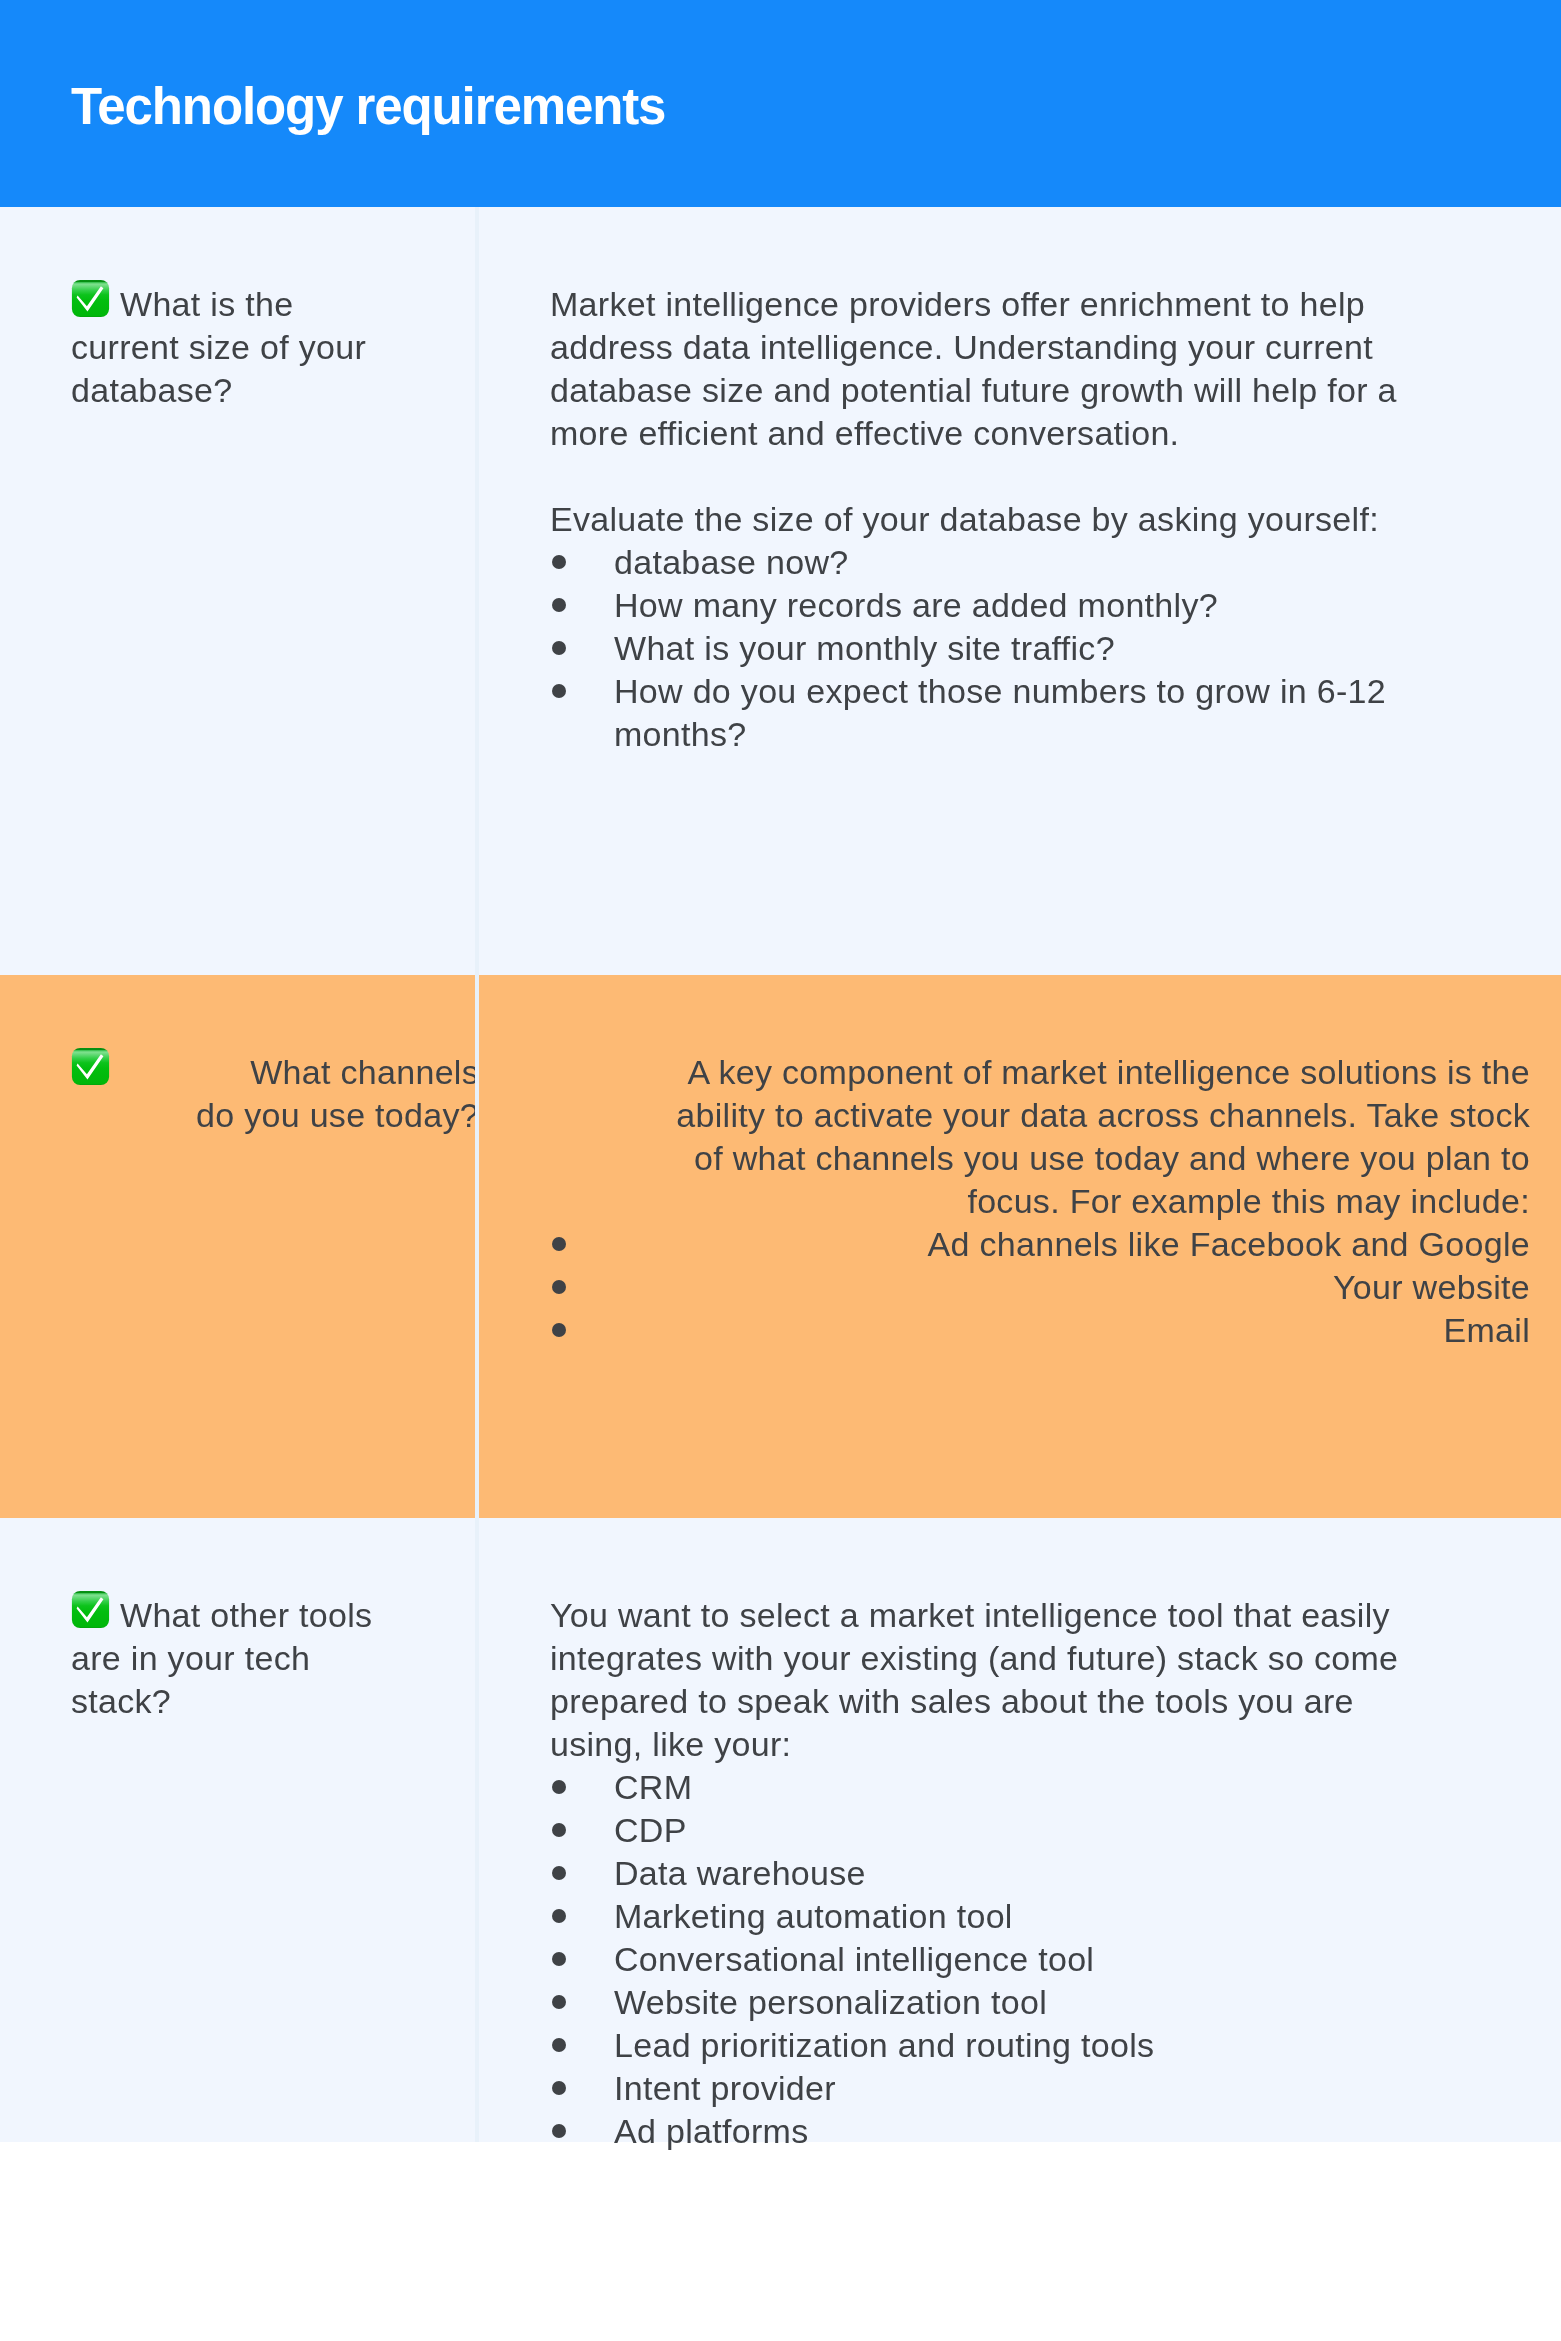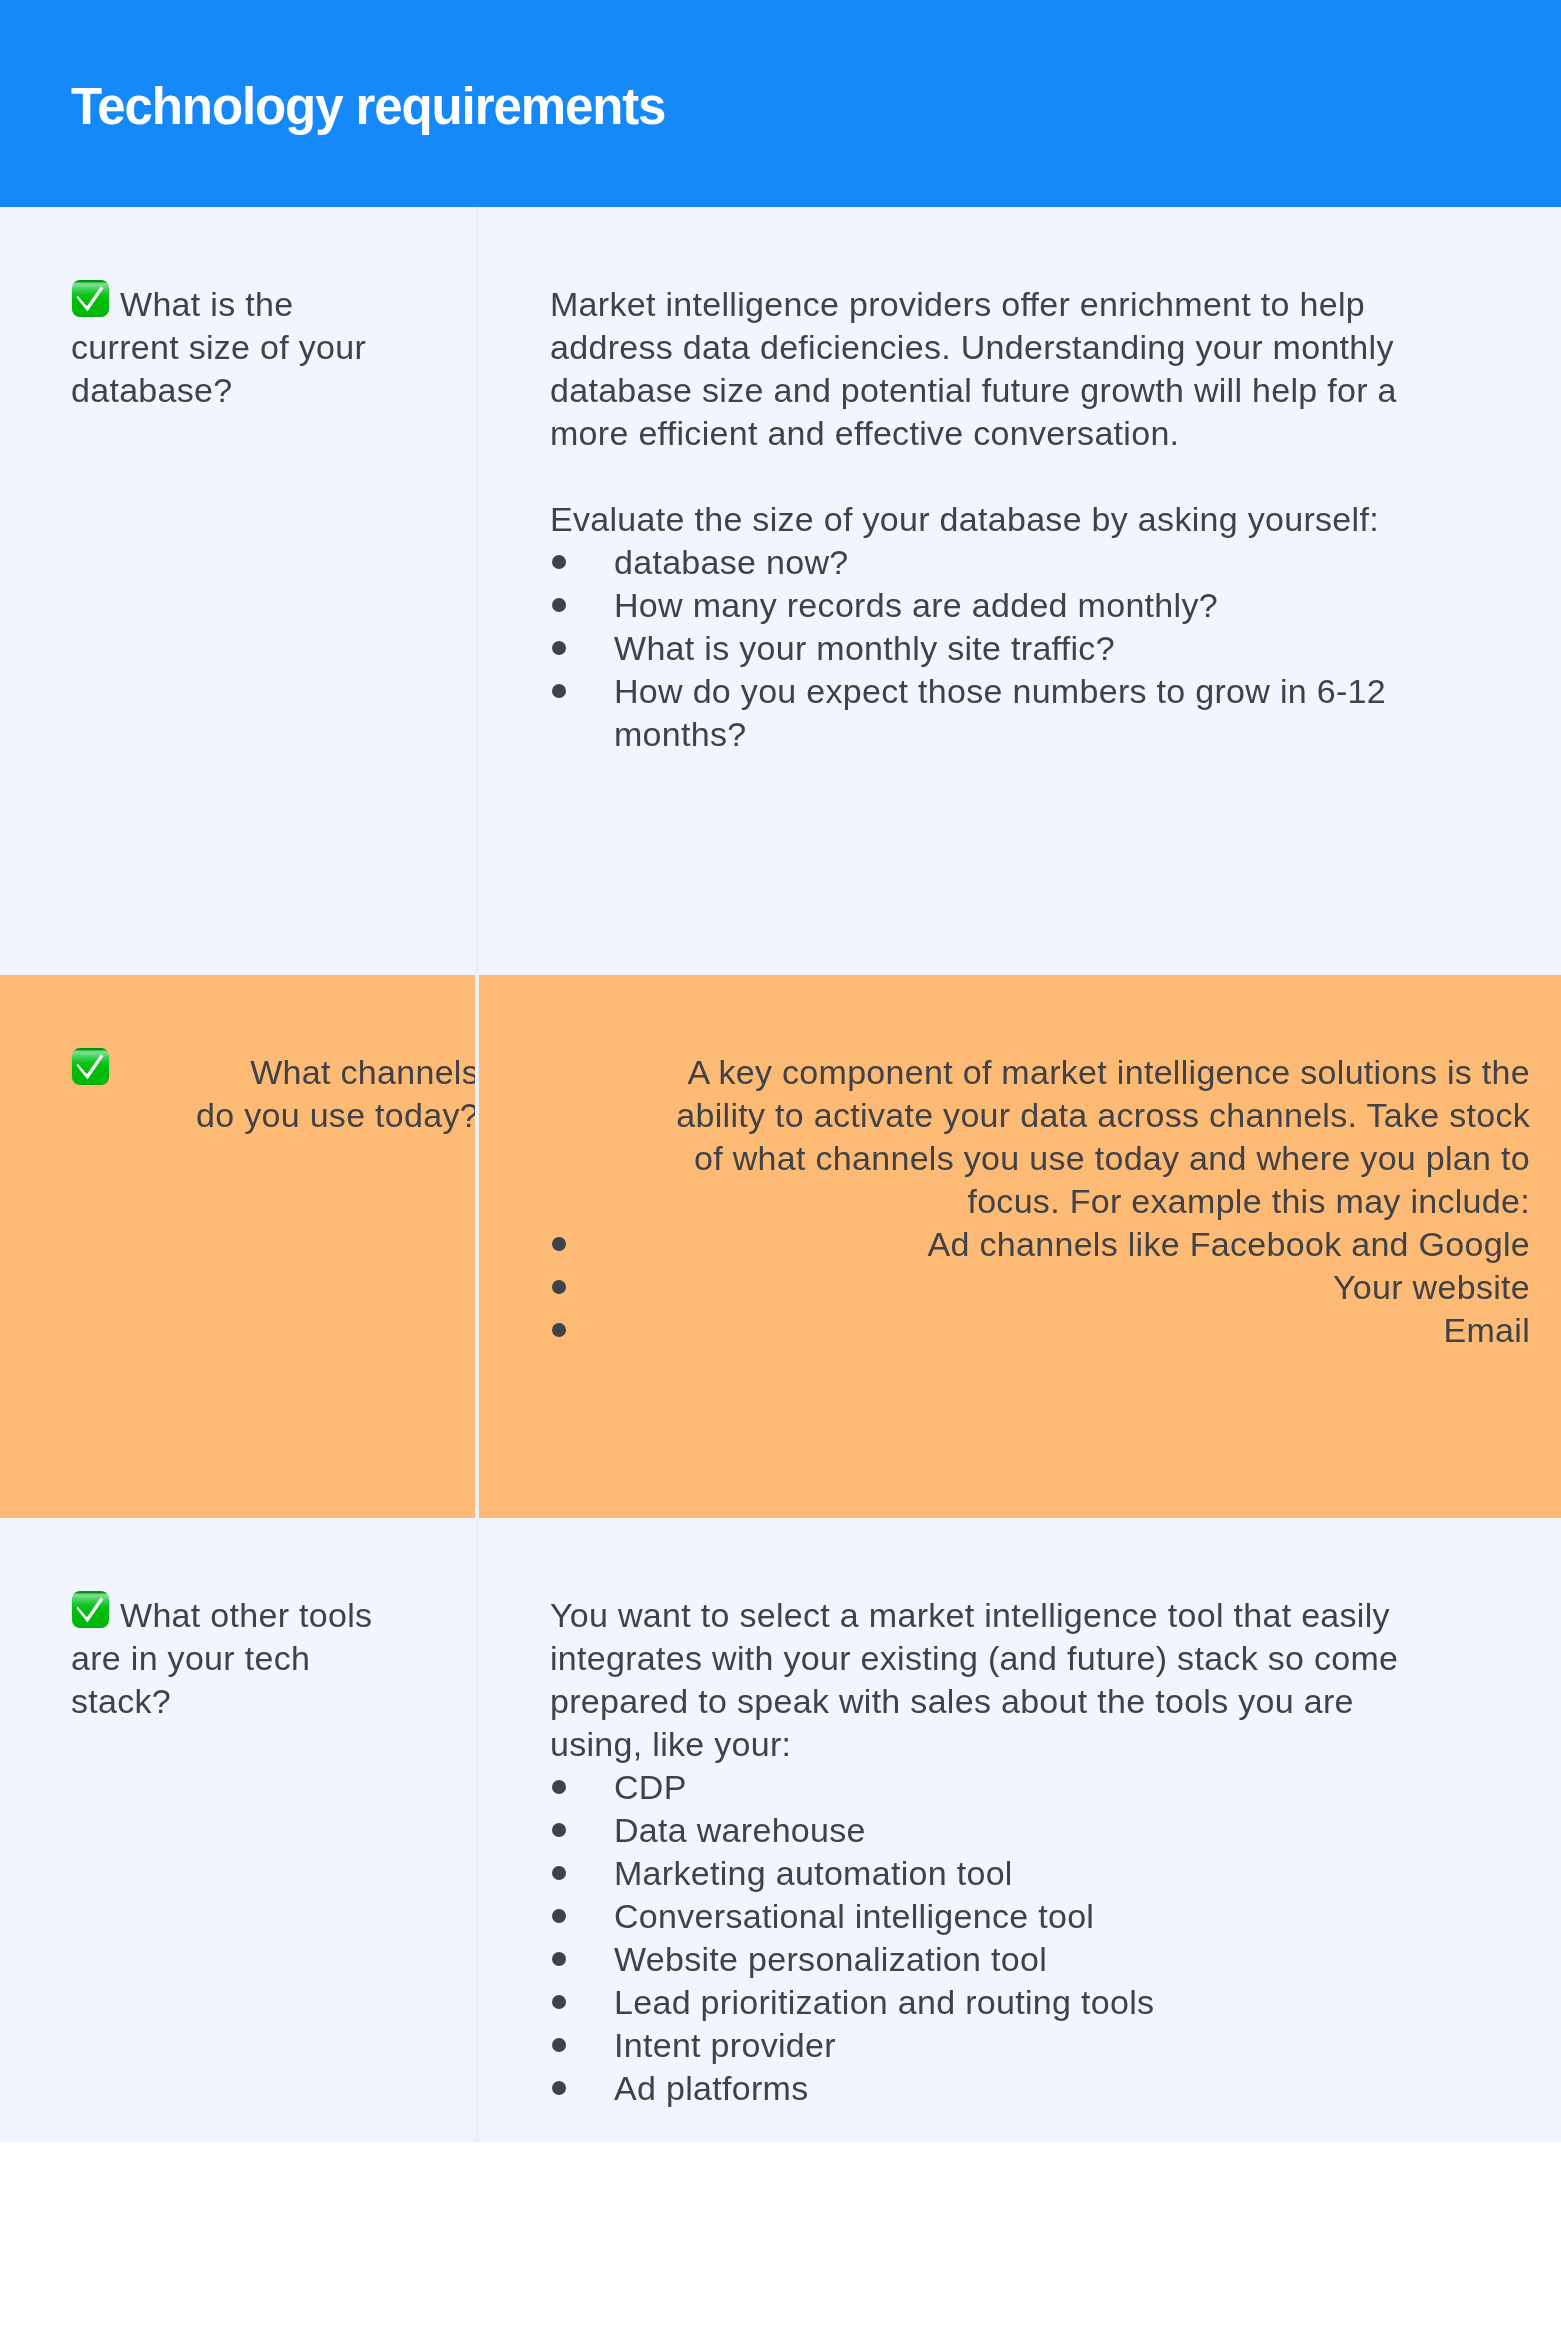--- a/index.html
+++ b/index.html
@@ -73,21 +73,21 @@
               </defs>
               <rect x="1.5" y="1.5" width="61" height="61" rx="13.5" ry="13.5" fill="url(#emjGrad0)"></rect>
               <path d="M49.1 11.7 L 26.1 44.9 L 10.8 27.1 L 9.2 30.5 L 27.0 53.5 L 53.2 15.0 Z" fill="#FFFFFF"></path>
             </svg><span>What is the</span></div>
         <div class="qline">current size of your</div>
         <div class="qline">database?</div>
       </div>
       <div class="cell-a">
         <div class="para">
           <div class="txt">Market intelligence providers offer enrichment to help</div>
-          <div class="txt">address data deficiencies. Understanding your monthly</div>
+          <div class="txt">address data intelligence. Understanding your current</div>
           <div class="txt">database size and potential future growth will help for a</div>
           <div class="txt">more efficient and effective conversation.</div>
         </div>
         <div class="spacer"></div>
         <div class="para">
           <div class="txt">Evaluate the size of your database by asking yourself:</div>
         </div>
         <div class="blist">
           <div class="bul">
               <span class="dot"></span>
@@ -182,20 +182,24 @@
       <div class="cell-a">
         <div class="para">
           <div class="txt">You want to select a market intelligence tool that easily</div>
           <div class="txt">integrates with your existing (and future) stack so come</div>
           <div class="txt">prepared to speak with sales about the tools you are</div>
           <div class="txt">using, like your:</div>
         </div>
         <div class="blist">
           <div class="bul">
               <span class="dot"></span>
+            <div class="txt">CRM</div>
+          </div>
+          <div class="bul">
+              <span class="dot"></span>
             <div class="txt">CDP</div>
           </div>
           <div class="bul">
               <span class="dot"></span>
             <div class="txt">Data warehouse</div>
           </div>
           <div class="bul">
               <span class="dot"></span>
             <div class="txt">Marketing automation tool</div>
           </div>

